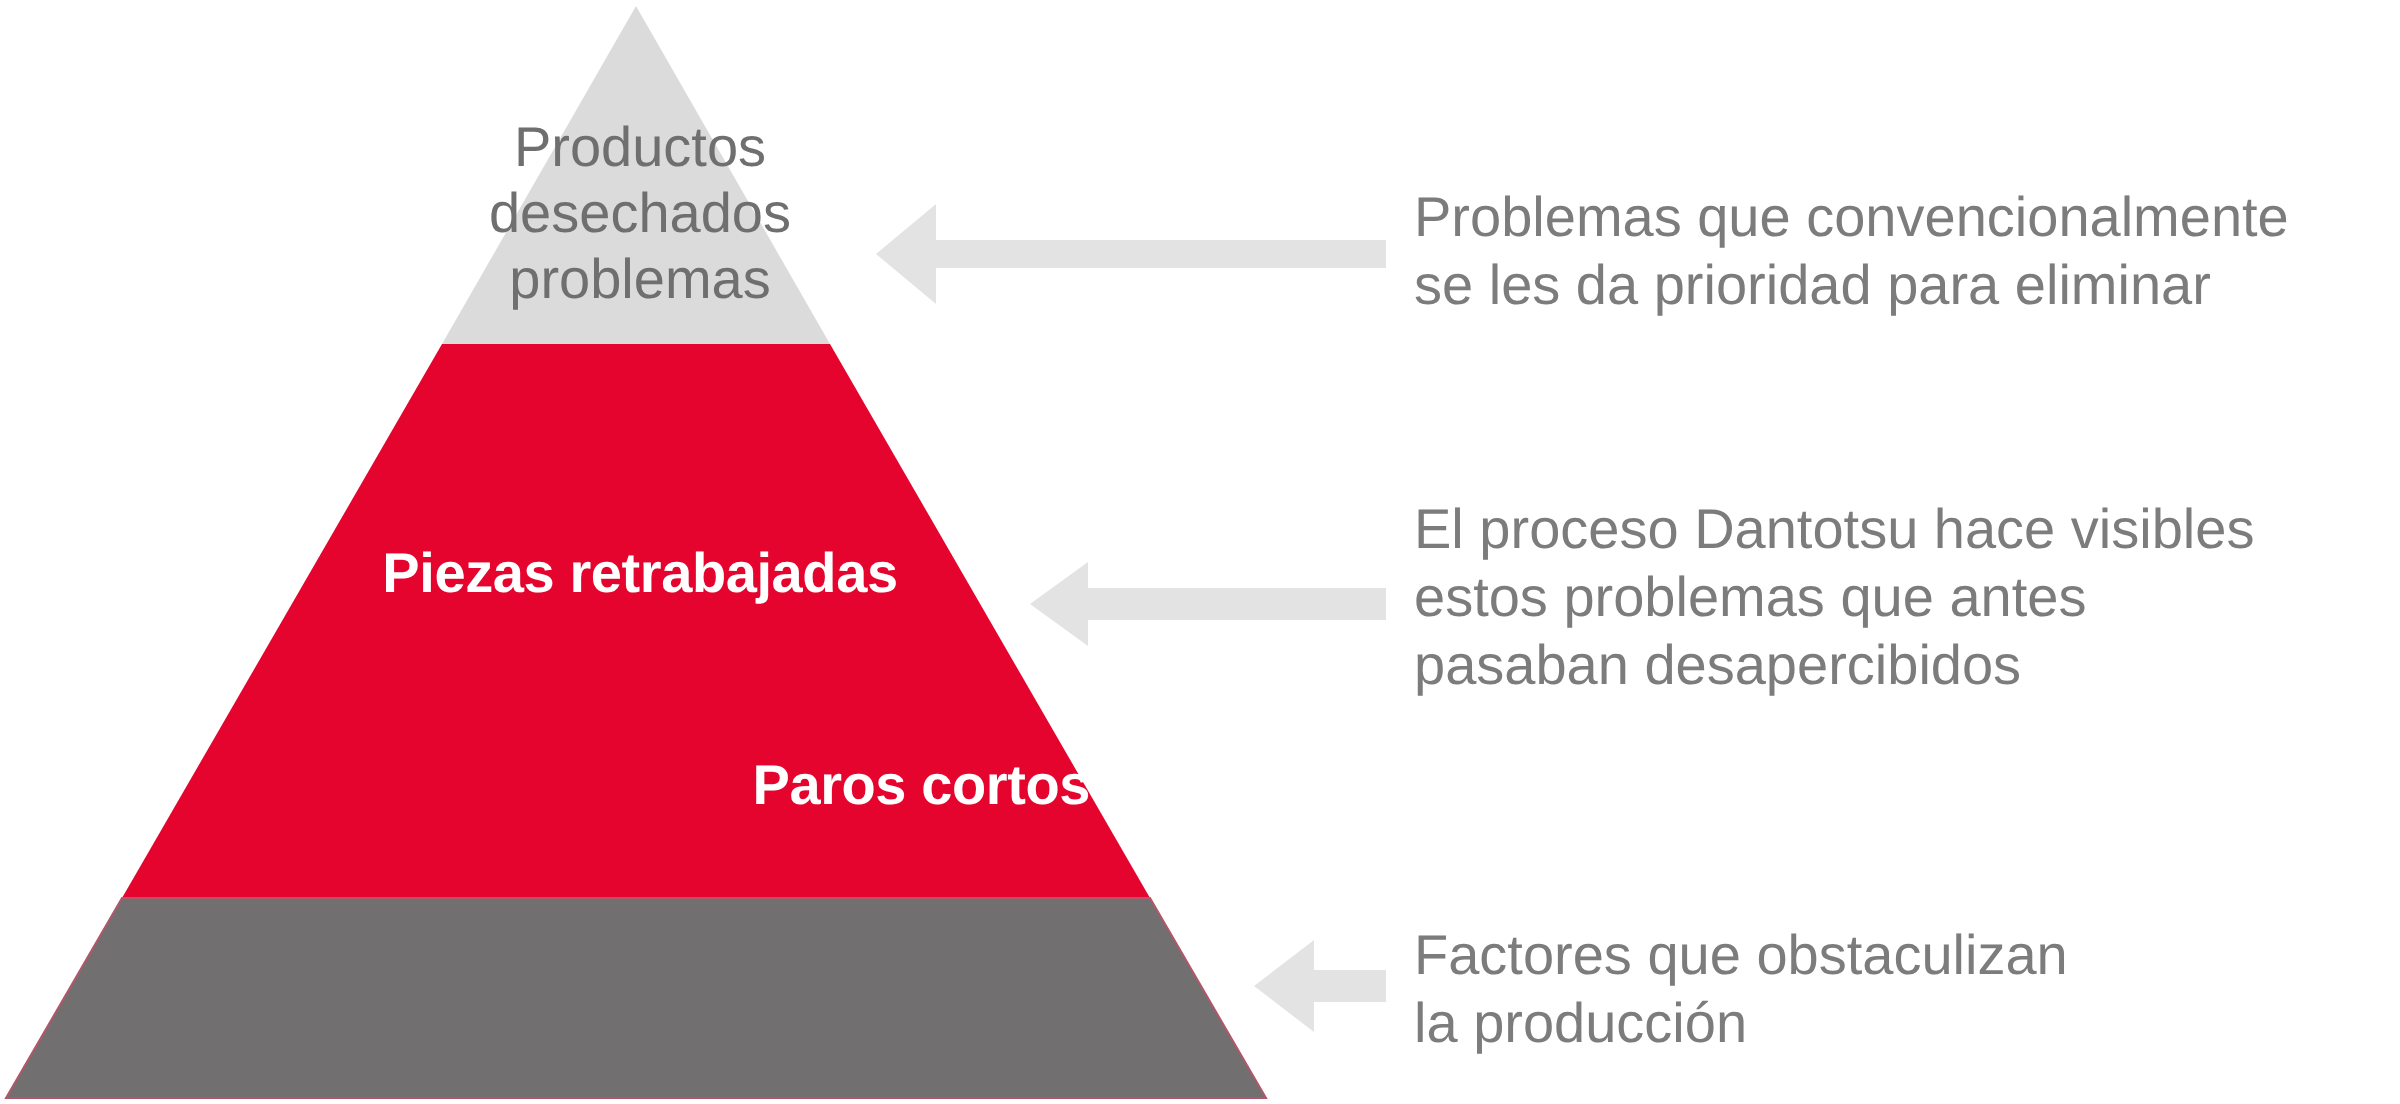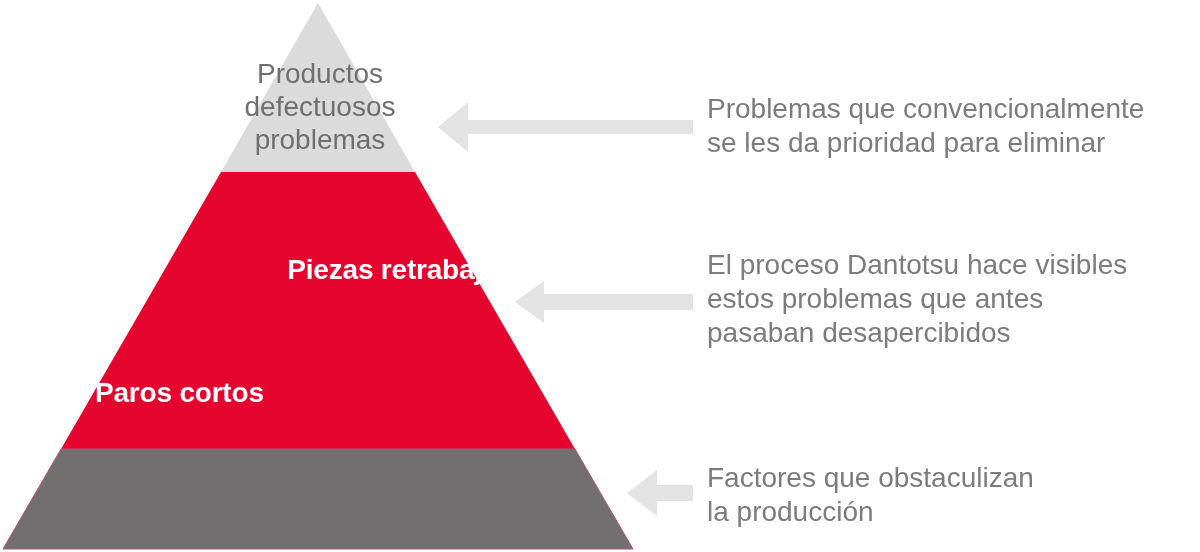--- a/index.html
+++ b/index.html
@@ -12,29 +12,29 @@
   }
   .stage svg{position:absolute;left:0;top:0;}
   .txt{position:absolute;}
   .pyramid-top-label{
     left:170px;top:57px;width:300px;
     text-align:center;
     font-size:28px;line-height:33px;
     color:#6f6f6f;
   }
   .pyramid-mid-label{
-    left:95px;top:251px;width:450px;
-    text-align:right;
+    left:95px;top:268px;width:450px;
+    text-align:center;
     font-size:28px;line-height:37px;
     font-weight:bold;color:#ffffff;
     letter-spacing:-0.2px;
   }
   .pyramid-mid-label2{
     left:95px;top:374px;width:450px;
-    text-align:left;
+    text-align:right;
     font-size:28px;line-height:37px;
     font-weight:bold;color:#ffffff;
     letter-spacing:-0.2px;
   }
   .annotation{
     left:707px;width:500px;
     font-size:28px;line-height:34px;
     color:#7c7c7c;
   }
   .annotation-top{top:92px;}
@@ -56,21 +56,21 @@
 
     <polygon points="438,127 468,102 468,120 693,120 693,134 468,134 468,152" fill="#e3e3e3"></polygon>
 
     <polygon points="515,302 544,281 544,294 693,294 693,310 544,310 544,323" fill="#e3e3e3"></polygon>
 
     <polygon points="627,493 657,470 657,485 693,485 693,501 657,501 657,516" fill="#e3e3e3"></polygon>
   </svg>
 
   <div class="txt pyramid-top-label">
     <div>Productos</div>
-    <div>defectuosos</div>
+    <div>desechados</div>
     <div>problemas</div>
   </div>
 
   <div class="txt pyramid-mid-label">
     <div>Piezas retrabajadas</div>
   </div>
 
   <div class="txt pyramid-mid-label2">Paros cortos</div>
 
   <div class="txt annotation annotation-top">

